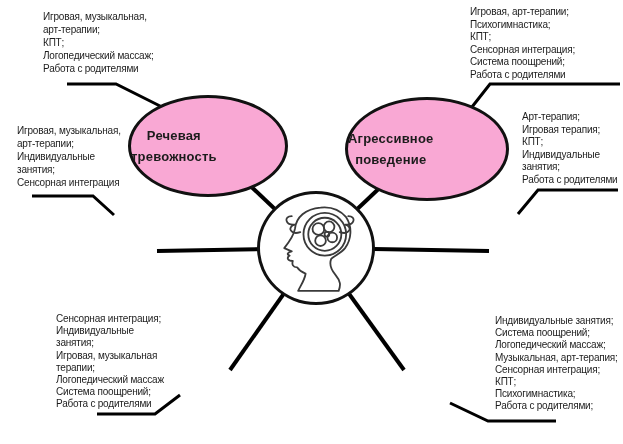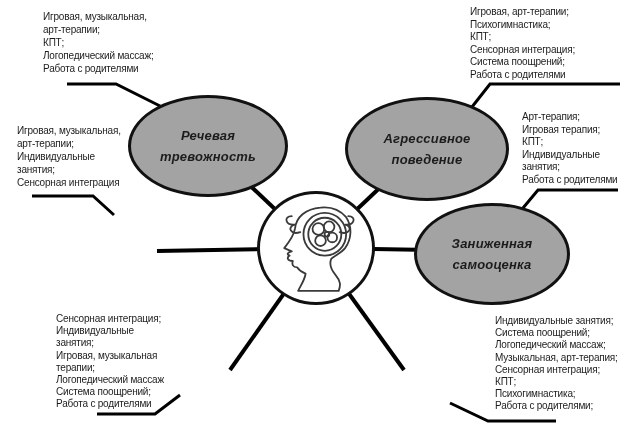--- a/index.html
+++ b/index.html
@@ -9,23 +9,23 @@
     background:#ffffff;
     font-family:"Liberation Sans","DejaVu Sans",sans-serif;
     overflow:hidden;
   }
   svg{position:absolute;left:0;top:0;}
   .connectors{z-index:1;}
   .ellipse{
     position:absolute;
     border:3.5px solid #111;
     border-radius:50%;
-    background:#a3a3a3;
+    background:#f9a8d4;
     z-index:2;
-    display:flex;align-items:center;justify-content:center;font-style:italic;
+    display:flex;align-items:center;
   }
   .ellipse .label{
     font-weight:bold;
     font-size:13px;
     line-height:21px;
     color:#1c1c1c;
     text-align:center;
     white-space:pre-line;
     letter-spacing:.2px;
   }
@@ -81,24 +81,20 @@
     <div class="label">Речевая
 тревожность</div>
   </div>
 
   <div class="ellipse" style="left:345px;top:97px;width:158px;height:98px;">
     <div class="label">Агрессивное
 поведение</div>
   </div>
 
 
-  <div class="ellipse" style="left:414px;top:203px;width:150px;height:96px;">
-    <div class="label">Заниженная
-самооценка</div>
-  </div>
 
 
 
   <div class="center-circle"></div>
   <svg class="center-icon" width="80" height="92" viewBox="0 0 75 86" style="left:280px;top:200px;">
     <g stroke="#3a3a3a" stroke-width="1.7" fill="none" stroke-linecap="round" stroke-linejoin="round">
 
       <path d="M 38 7
                C 24 8, 15 16, 14 27
                C 13 33, 8 40, 4 45

